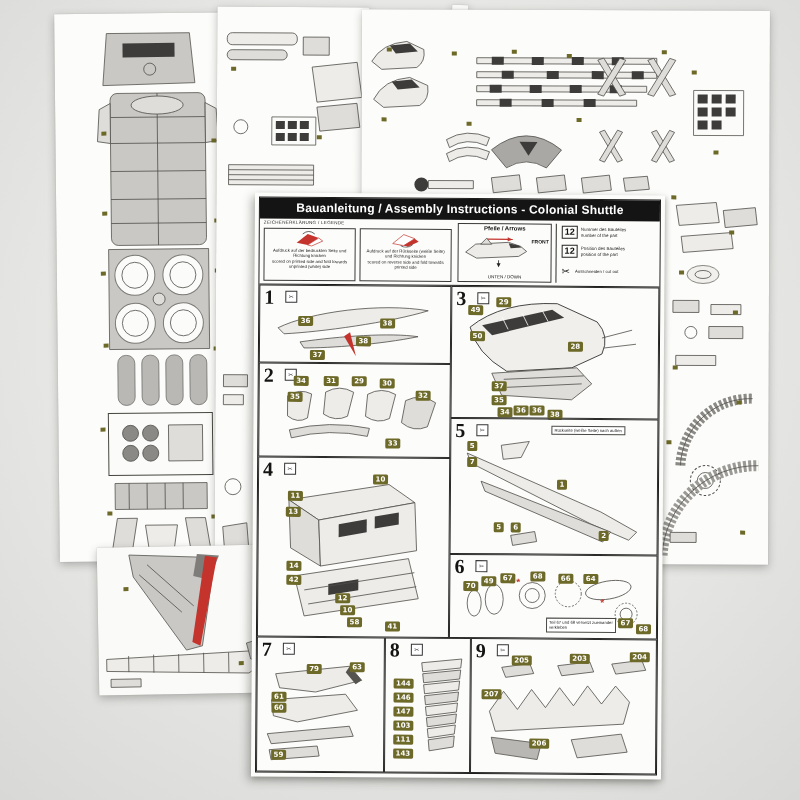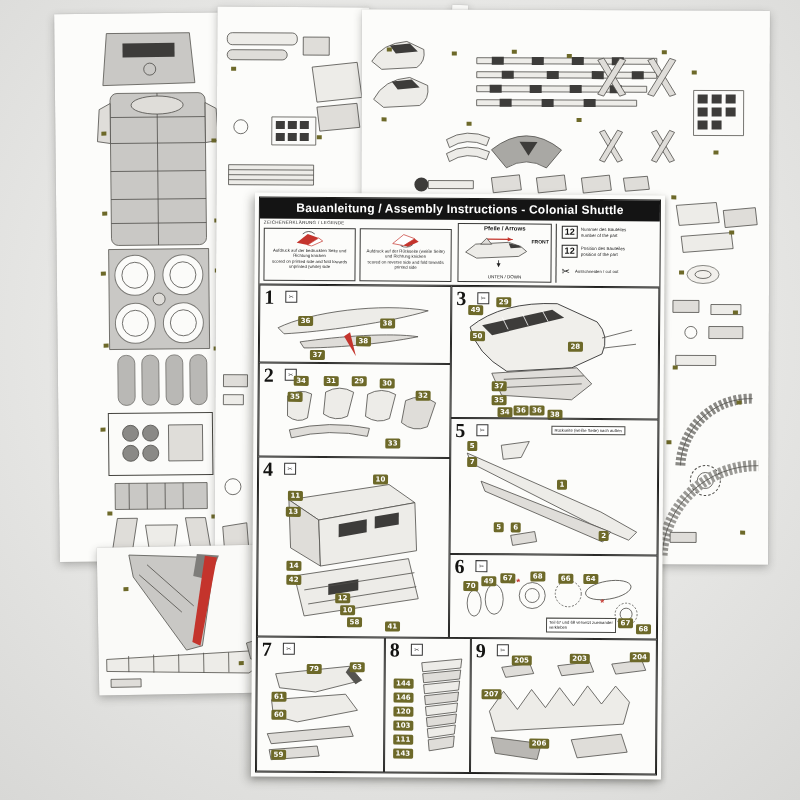--- a/index.html
+++ b/index.html
@@ -470,40 +470,40 @@
         <polygon points="92,28 104,42 98,46 88,34" fill="#55544f"></polygon>
         <path class="p-light" d="M14,62 L88,56 L100,72 L40,84 L16,78 Z"></path>
         <path class="p-mid" d="M10,96 L92,88 L96,98 L14,106 Z"></path>
         <path class="p-mid" d="M12,112 L60,108 L62,118 L14,122 Z"></path>
       </svg>
       <span class="stepnum">7</span>
       <span class="stepflag">✂</span>
       <span class="badge" style="left:49px;top:26px">79</span>
       <span class="badge" style="left:92px;top:24px">63</span>
       <span class="badge" style="left:14px;top:54px">61</span>
-      <span class="badge" style="left:14px;top:72px">60</span>
+      <span class="badge" style="left:14px;top:65px">60</span>
       <span class="badge" style="left:14px;top:112px">59</span>
     </div>
 
     <div class="cell" style="left:128px;top:352px;width:86px;height:135px">
       <svg width="84" height="133" viewBox="0 0 84 133">
         <path class="p-light" d="M36,24 L76,20 L75,29 L37,33 Z"></path>
         <path class="p-mid" d="M37,35 L75,31 L74,40 L38,44 Z"></path>
         <path class="p-light" d="M38,46 L74,42 L73,51 L39,55 Z"></path>
         <path class="p-mid" d="M39,57 L73,53 L72,62 L40,66 Z"></path>
         <path class="p-light" d="M40,68 L72,64 L71,73 L41,77 Z"></path>
         <path class="p-mid" d="M41,79 L71,75 L70,84 L42,88 Z"></path>
         <path class="p-light" d="M42,90 L70,86 L69,95 L43,99 Z"></path>
         <path class="p-mid" d="M43,101 L69,97 L68,108 L44,112 Z"></path>
       </svg>
       <span class="stepnum">8</span>
       <span class="stepflag">✂</span>
       <span class="badge" style="left:8px;top:40px">144</span>
       <span class="badge" style="left:8px;top:54px">146</span>
-      <span class="badge" style="left:8px;top:68px">120</span>
+      <span class="badge" style="left:8px;top:68px">147</span>
       <span class="badge" style="left:8px;top:82px">103</span>
       <span class="badge" style="left:8px;top:96px">111</span>
       <span class="badge" style="left:8px;top:110px">143</span>
     </div>
 
     <div class="cell" style="left:214px;top:352px;width:186px;height:135px">
       <svg width="184" height="133" viewBox="0 0 184 133">
         <path class="p-mid" d="M30,28 L58,24 L62,34 L34,38 Z"></path>
         <path class="p-mid" d="M86,26 L118,22 L122,32 L90,36 Z"></path>
         <path class="p-mid" d="M140,24 L170,20 L174,30 L144,34 Z"></path>

